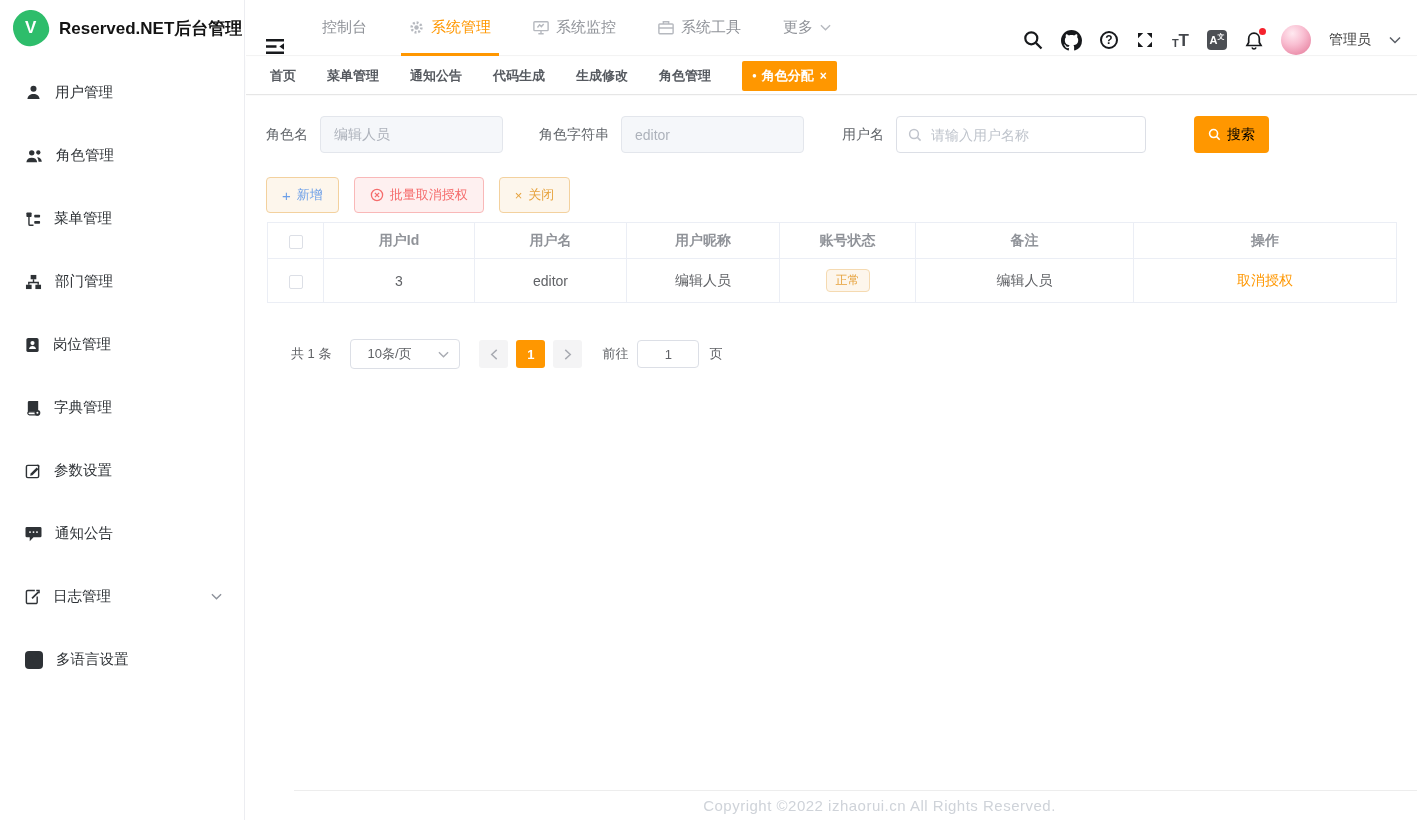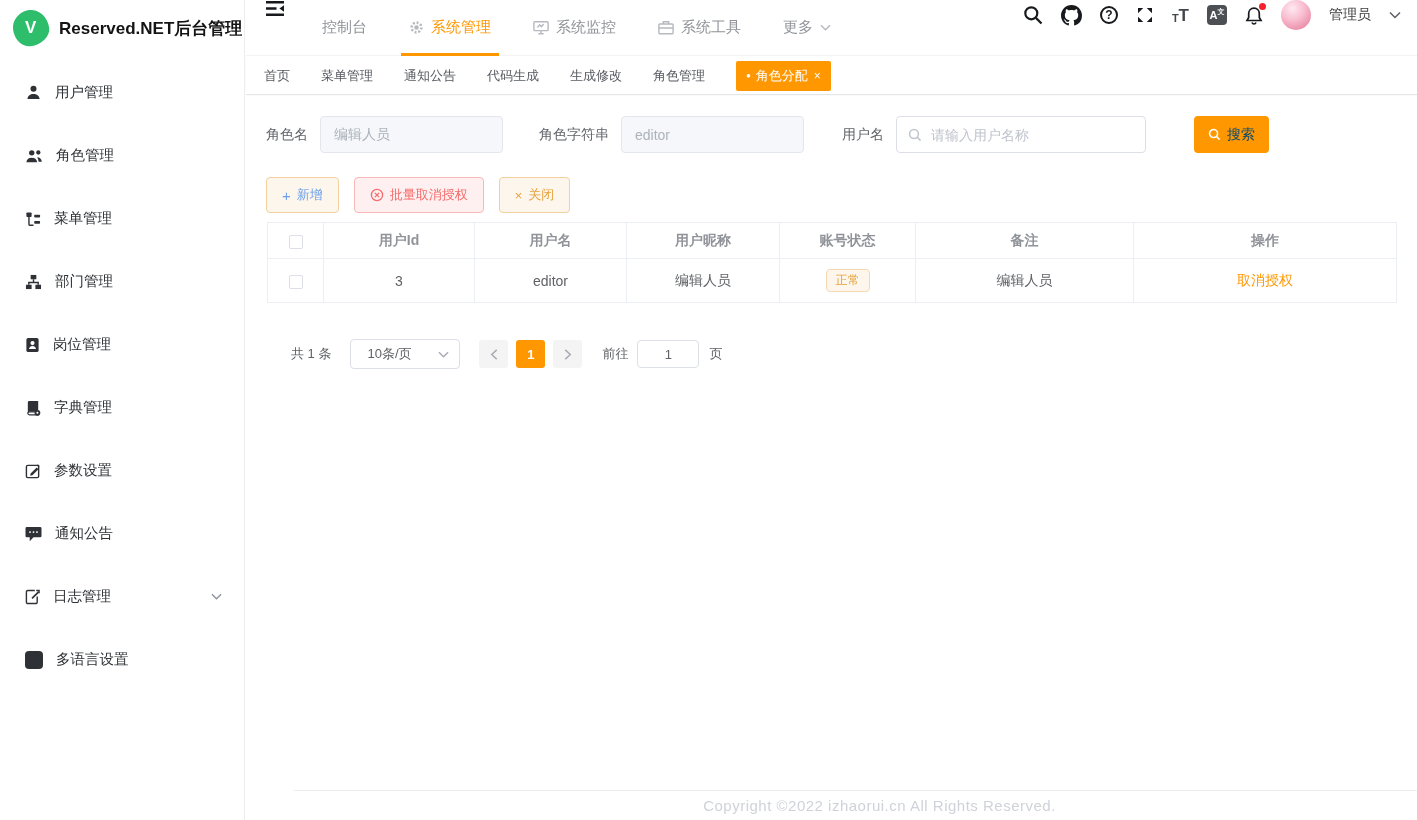--- a/index.html
+++ b/index.html
@@ -14,21 +14,21 @@
   .logo-row { height:56px; display:flex; align-items:center; gap:10px; padding-left:13px; cursor:pointer; }
   .logo-blob { width:36px; height:36px; background:#2ebd6b; border-radius:52% 48% 58% 42% / 48% 56% 44% 52%;
     display:flex; align-items:center; justify-content:center; color:#fff; font-weight:700; font-size:17px; transform:rotate(-8deg); flex:none; }
   .logo-blob span { transform:rotate(8deg); }
   .app-title { font-size:17px; font-weight:700; color:#141414; white-space:nowrap; }
   .menu { padding-top:5px; }
   .menu-item { height:63px; display:flex; align-items:center; gap:13px; padding:0 22px 0 25px; font-size:14.5px; color:#2e3236; cursor:pointer; }
   .menu-item .micon { display:flex; color:#2e3236; flex:none; }
   .menu-chevron { margin-left:auto; color:#8d929b; display:flex; }
   
-  .topbar { position:absolute; left:246px; top:0; width:1171px; height:56px; background:#fff; display:flex; align-items:flex-start; border-bottom:1px solid #f3f3f3; }
+  .topbar { position:absolute; left:246px; top:0; width:1171px; height:56px; background:#fff; display:flex; align-items:flex-end; border-bottom:1px solid #f3f3f3; }
   .fold-btn { margin-left:19px; cursor:pointer; display:flex; }
   .topnav { display:flex; height:100%; margin-left:16px; }
   .nav-item { display:flex; align-items:center; gap:7px; padding:0 21px; font-size:15px; color:#909399; cursor:pointer; position:relative; white-space:nowrap; }
   .nav-item.active { color:#ff9700; }
   .nav-item.active::after { content:""; position:absolute; left:13px; right:13px; bottom:-1px; height:3px; background:#ff9700; }
   .nav-item .nicon { color:#b6b9bf; display:flex; }
   .top-actions { margin-left:auto; display:flex; align-items:center; gap:18px; padding-right:16px; }
   .ticon { display:flex; align-items:center; justify-content:center; cursor:pointer; color:#17191c; }
   .help-circle { width:18px; height:18px; border:2px solid #17191c; border-radius:50%; font-size:12px; font-weight:700; display:flex; align-items:center; justify-content:center; }
   .font-icon { font-weight:700; color:#43464b; display:flex; align-items:flex-end; line-height:1; }
@@ -37,35 +37,35 @@
   .trans-icon { width:20px; height:20px; background:#4c4f54; border-radius:4px; color:#fff; display:flex; align-items:center; justify-content:center; font-size:11px; font-weight:700; }
   .trans-icon sup { font-size:7px; margin-top:-7px; }
   .bell-wrap { position:relative; display:flex; }
   .bell-dot { position:absolute; top:-3px; right:-3px; width:7px; height:7px; border-radius:50%; background:#f5222d; }
   .avatar { width:30px; height:30px; border-radius:50%; flex:none; cursor:pointer;
     background: radial-gradient(circle at 38% 28%, #ffe9f0 0%, #f9bfd2 40%, #ec93ae 75%, #df7f9d 100%); }
   .username { font-size:14px; color:#404040; cursor:pointer; white-space:nowrap; }
   .user-chevron { color:#5a5e66; display:flex; cursor:pointer; }
   
   .tabbar { position:absolute; left:246px; top:57px; width:1171px; height:38px; background:#fff; display:flex; align-items:center;
-    padding-left:18px; gap:31px; border-bottom:1px solid #e6e6e6; box-shadow:0 1px 3px rgba(0,0,0,.03); }
+    padding-left:24px; gap:31px; border-bottom:1px solid #e6e6e6; box-shadow:0 1px 3px rgba(0,0,0,.03);font-weight:bold; }
   .tab { font-size:13px; color:#55595f; cursor:pointer; white-space:nowrap; }
   .tab.active { background:#ff9700; color:#fff; display:flex; align-items:center; gap:5px; padding:6px 10px; border-radius:2px; }
   .tab-dot { font-size:8px; line-height:1; }
   .tab-close { font-size:12px; line-height:1; margin-left:1px; cursor:pointer; }
   
   .content { position:absolute; left:246px; top:96px; width:1171px; height:694px; background:#fff; }
   .filter-row { position:absolute; top:20px; left:20px; display:flex; align-items:center; }
   .f-label { font-size:14px; color:#5f6368; margin-right:12px; white-space:nowrap; }
   .inp { height:37px; border:1px solid #e3e6ec; border-radius:4px; background:#f5f7fa; color:#adb2bb; font-size:14px; padding:0 13px; width:183px; font-family:inherit; outline:none; }
   .inp-wrap { display:flex; align-items:center; width:250px; height:37px; border:1px solid #dcdfe6; border-radius:4px; padding:0 11px; gap:9px; background:#fff; }
   .inp-wrap input { border:none; outline:none; flex:1; font-size:14px; color:#606266; font-family:inherit; min-width:0; background:transparent; }
   .inp-wrap input::placeholder, .inp::placeholder { color:#bfc4cc; }
   .m36 { margin-right:36px; } .m38 { margin-right:38px; } .m48 { margin-right:48px; }
-  .search-btn { height:37px; padding:0 14px; background:#ff9700; color:#0c4a6e; border:none; border-radius:4px; font-size:14px; display:flex; align-items:center; gap:6px; cursor:pointer; font-family:inherit; }
+  .search-btn { height:37px; padding:0 14px; background:#ff9700; color:#000000; border:none; border-radius:4px; font-size:14px; display:flex; align-items:center; gap:6px; cursor:pointer; font-family:inherit; }
   .btn-row { position:absolute; top:81px; left:20px; display:flex; gap:15px; }
   .btn { height:36px; padding:0 15px; border-radius:4px; font-size:13px; display:flex; align-items:center; gap:6px; cursor:pointer; border:1px solid #f3d19e; background:#fdf6ec; font-family:inherit; white-space:nowrap; }
   .btn-add { color:#6c9fe8; }
   .btn-add .plus { font-size:15px; }
   .btn-danger { background:#fef0f0; border-color:#f9b8b8; color:#f56c6c; }
   .btn-close { color:#e6a23c; }
   .btn-close .x { font-size:13px; }
   
   .data-table { position:absolute; top:126px; left:21px; width:1130px; border-collapse:collapse; font-size:14px; table-layout:fixed; }
   .data-table th, .data-table td { border:1px solid #ebeef5; text-align:center;margin-top:16px; }

